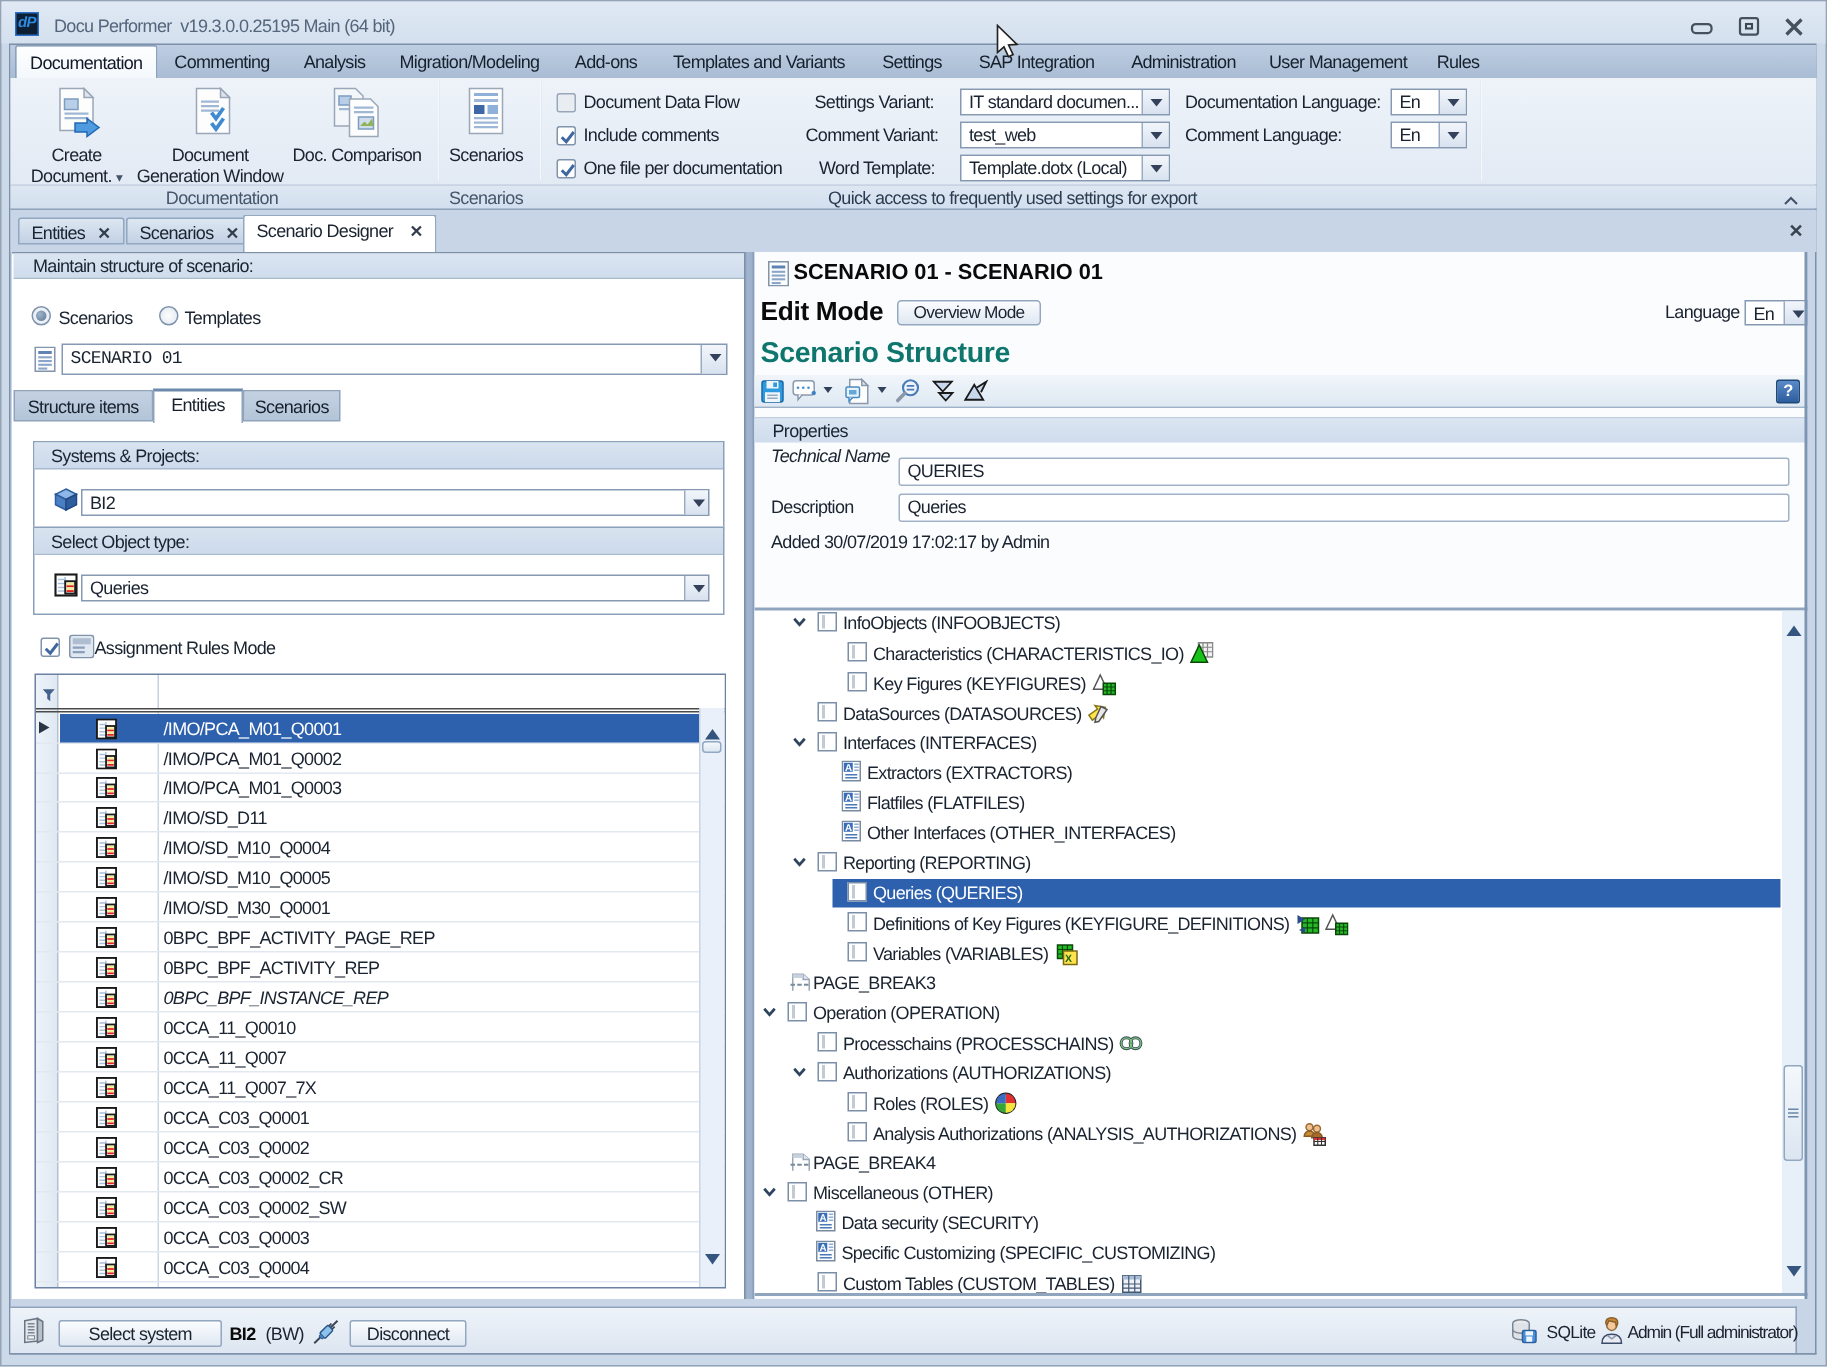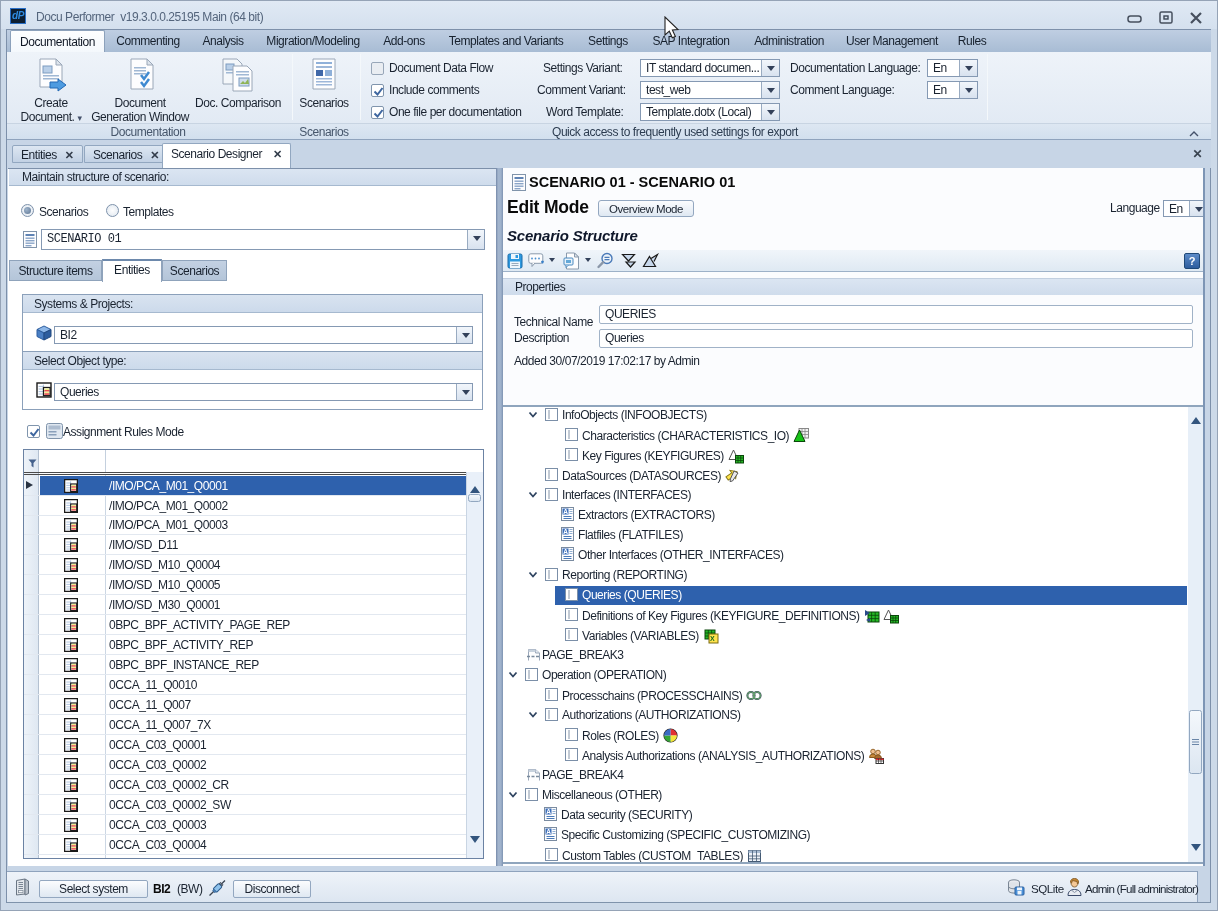--- a/index.html
+++ b/index.html
@@ -407,21 +407,21 @@
           <path d="M6.6 2.3 v4.2" stroke="#a8c0de" stroke-width="0.9"></path>
           <rect x="6.7" y="5" width="6" height="7.6" fill="#fff" stroke="#1a1a1a" stroke-width="1.2"></rect>
           <rect x="7.5" y="5.9" width="4.4" height="1.3" fill="#f0ee8e"></rect>
           <rect x="7.5" y="7.4" width="4.4" height="1.2" fill="#e52222"></rect>
           <rect x="7.5" y="8.8" width="4.4" height="1.3" fill="#f0ee8e"></rect>
           <rect x="7.5" y="10.3" width="4.4" height="1.2" fill="#e52222"></rect>
         </svg>
         <div class="nm">0BPC_BPF_ACTIVITY_REP</div>
         <div class="rborder"></div>
       </div>
-    <div class="trow" style="top:205.0px;">
+    <div class="trow" style="top:205.0px;font-style:italic;">
         <svg width="14" height="14" viewBox="0 0 14 14">
           <rect x="0.6" y="0.6" width="12.8" height="12.8" fill="#fff" stroke="#1a1a1a" stroke-width="1.3"></rect>
           <path d="M2.3 4 h4.5 M2.3 6.4 h4.5 M2.3 8.8 h4.5 M2.3 11 h4.5" stroke="#a8c0de" stroke-width="0.9"></path>
           <path d="M6.6 2.3 v4.2" stroke="#a8c0de" stroke-width="0.9"></path>
           <rect x="6.7" y="5" width="6" height="7.6" fill="#fff" stroke="#1a1a1a" stroke-width="1.2"></rect>
           <rect x="7.5" y="5.9" width="4.4" height="1.3" fill="#f0ee8e"></rect>
           <rect x="7.5" y="7.4" width="4.4" height="1.2" fill="#e52222"></rect>
           <rect x="7.5" y="8.8" width="4.4" height="1.3" fill="#f0ee8e"></rect>
           <rect x="7.5" y="10.3" width="4.4" height="1.2" fill="#e52222"></rect>
         </svg>
@@ -572,21 +572,21 @@
     <rect x="3.5" y="14" width="6" height="1.4" fill="#8aa5c8"></rect>
   </svg>
   <div style="position:absolute;left:26px;top:0;height:26px;line-height:28px;font-weight:bold;font-size:14.5px;letter-spacing:0;color:#0a0a0a;">SCENARIO 01 - SCENARIO 01</div>
   <div style="position:absolute;left:4px;top:29px;height:20px;line-height:21px;font-weight:bold;font-size:17.5px;letter-spacing:-0.2px;color:#0a0a0a;">Edit Mode</div>
   <div class="sbtn" style="left:95px;top:32px;width:96px;height:17px;line-height:16px;font-size:11.5px;border-radius:3px;">Overview Mode</div>
   <div style="position:absolute;left:607px;top:33px;">Language</div>
   <div class="combo" style="left:660px;top:32px;width:42px;height:17px;">
       <div class="txt" style="font-size:12px;">En</div>
       <div class="btn" style="width:15px;"></div>
     </div>
-  <div style="position:absolute;left:4px;top:58px;height:20px;line-height:20px;font-weight:bold;font-size:15px;letter-spacing:-0.2px;color:#0f172a;font-style:italic;">Scenario Structure</div>
+  <div style="position:absolute;left:4px;top:58px;height:20px;line-height:20px;font-weight:bold;font-size:19px;letter-spacing:-0.2px;color:#0f766e;">Scenario Structure</div>
   <div id="toolbar">
     <svg style="position:absolute;left:4px;top:3px;" width="16" height="16" viewBox="0 0 16 16">
       <rect x="1" y="1" width="14" height="14" rx="1.5" fill="#2e9ae0" stroke="#1a6aa8"></rect>
       <rect x="4" y="1" width="8" height="5" fill="#eef6fc"></rect>
       <rect x="8.5" y="2" width="2.5" height="3" fill="#2e9ae0"></rect>
       <rect x="3" y="8.5" width="10" height="6.5" fill="#eef6fc"></rect>
       <path d="M4.5 10.5 h7 M4.5 12.5 h7" stroke="#9ab" stroke-width="1"></path>
     </svg>
     <svg style="position:absolute;left:25px;top:3px;" width="18" height="16" viewBox="0 0 18 16">
       <rect x="0.8" y="0.8" width="14" height="9.5" rx="2" fill="#fdfdfe" stroke="#8a9aac"></rect>
@@ -614,21 +614,21 @@
       <path d="M1.5 1.5 h12 l-6 6.5 z" fill="#c8d8ec" stroke="#1a1a1a" stroke-width="1.2"></path>
       <path d="M5 9 h9 l-4.5 5 z" fill="#c8d8ec" stroke="#1a1a1a" stroke-width="1.2"></path>
     </svg>
     <svg style="position:absolute;left:139px;top:3px;" width="17" height="16" viewBox="0 0 17 16">
       <path d="M7.5 3.5 L13.5 13.5 H1.5 Z" fill="#c8d8ec" stroke="#1a1a1a" stroke-width="1.2"></path>
       <path d="M9 5.5 L15.5 1.5 L12 8.5" fill="#c8d8ec" stroke="#1a1a1a" stroke-width="1.2"></path>
     </svg>
     <div style="position:absolute;left:681px;top:3px;width:16px;height:16px;background:linear-gradient(#5a8ac8,#2d5d9e);border:1px solid #1e4878;border-radius:2px;color:#fff;font-weight:bold;font-size:11px;text-align:center;line-height:14px;">?</div>
   </div>
   <div id="propbar">Properties</div>
-  <div style="position:absolute;left:11px;top:146px;height:17px;line-height:17px;">Technical Name</div>
+  <div style="position:absolute;left:11px;top:128px;height:17px;line-height:17px;font-style:italic;">Technical Name</div>
   <div class="finput" style="top:137px;">QUERIES</div>
   <div style="position:absolute;left:11px;top:162px;height:17px;line-height:17px;">Description</div>
   <div class="finput" style="top:161px;">Queries</div>
   <div style="position:absolute;left:11px;top:185px;height:17px;line-height:17px;">Added 30/07/2019 17:02:17 by Admin</div>
   <div id="tree">
     <div class="trw" style="top:-2px;">
         <svg class="arrow" style="left:25px;" width="10" height="8" viewBox="0 0 10 8">
           <path d="M1.5 1.5 L5 5.5 L8.5 1.5" fill="none" stroke="#2f4460" stroke-width="1.8"></path>
         </svg>
         <div class="tcb" style="left:42px;"></div>

